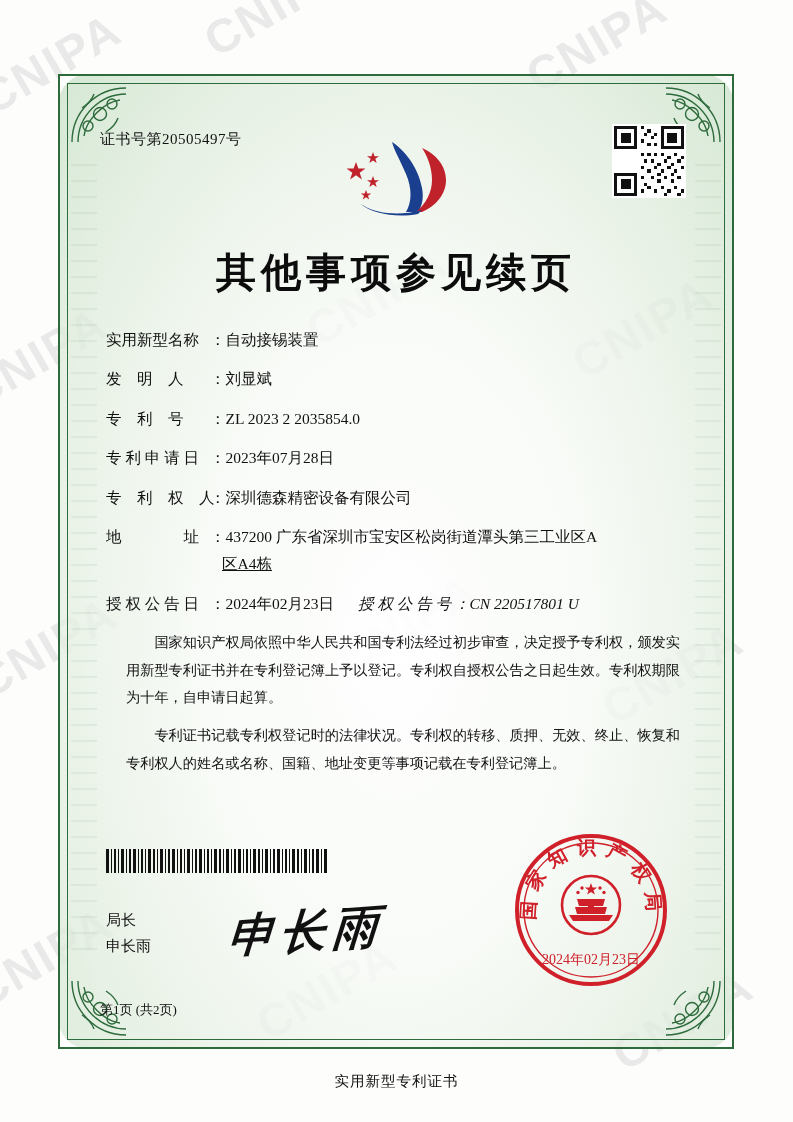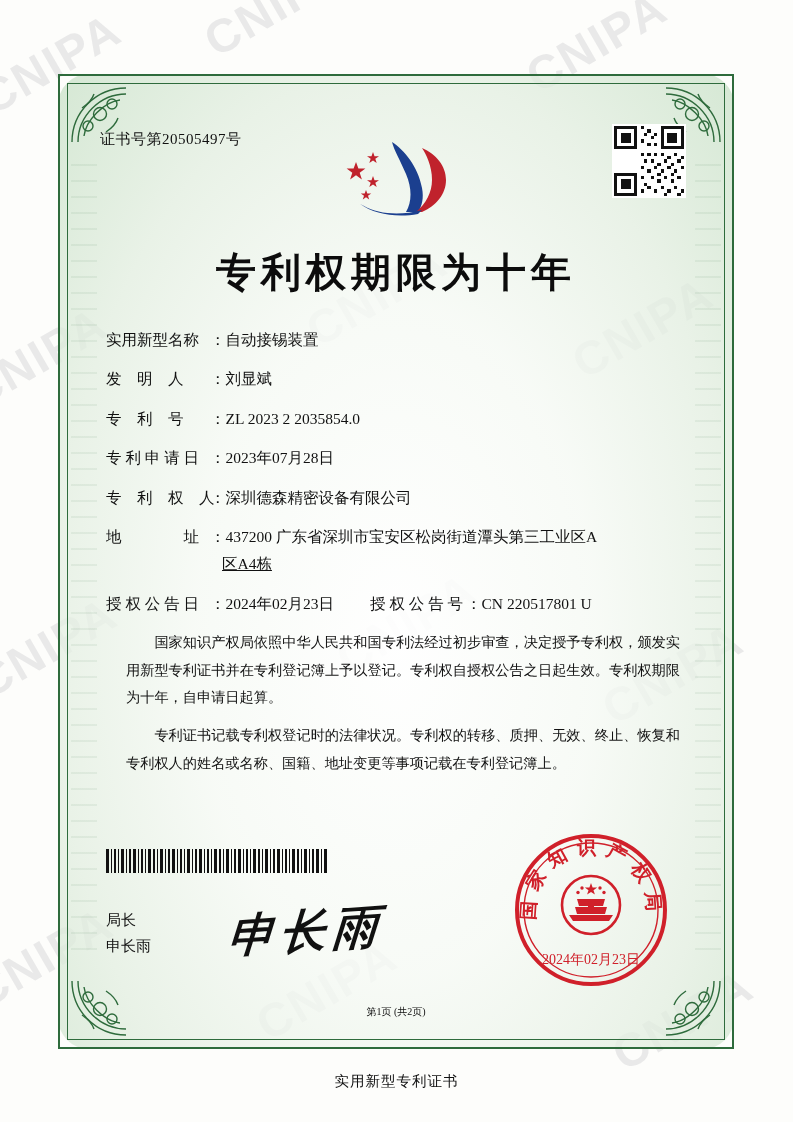--- a/index.html
+++ b/index.html
@@ -156,21 +156,22 @@
   .f-value {
     flex: 1 1 auto;
     word-break: break-all;
   }
   .field.two-col {
     margin-bottom: 16px;
   }
   .pair-right {
     display: flex;
     align-items: flex-start;
-    margin-left: 36px;
+    margin-left: 24px;
+    font-style: italic;
   }
   .pair-right .f-label { width: 96px; flex: 0 0 96px; }
 
   .addr-cont {
     padding-left: 116px;
     margin-top: -12px;
     margin-bottom: 20px;
     font-size: 15.5px;
     text-decoration: underline;
   }
@@ -228,22 +229,21 @@
     bottom: 36px;
     width: 158px;
     height: 158px;
   }
   .seal svg { display: block; }
 
   .page-no {
     position: absolute;
     left: 0; right: 0;
     bottom: 6px;
-    text-align: center;
-    font-size: 10px;
+    font-size: 13px;
     color: #111;
   }
 
   .footer-note {
     position: absolute;
     left: 0; right: 0;
     top: 1072px;
     text-align: center;
     font-size: 14.5px;
     color: #111;
@@ -414,21 +414,21 @@
             <g fill="#c0222c">
               <polygon points="30,26 32.4,32.6 39.4,32.6 33.7,36.8 35.9,43.4 30,39.3 24.1,43.4 26.3,36.8 20.6,32.6 27.6,32.6"></polygon>
               <polygon points="47,16 48.5,20.2 53,20.2 49.3,22.8 50.7,27 47,24.4 43.3,27 44.7,22.8 41,20.2 45.5,20.2"></polygon>
               <polygon points="47,40 48.5,44.2 53,44.2 49.3,46.8 50.7,51 47,48.4 43.3,51 44.7,46.8 41,44.2 45.5,44.2"></polygon>
               <polygon points="40,54 41.3,57.6 45.2,57.6 42,59.8 43.2,63.4 40,61.2 36.8,63.4 38,59.8 34.8,57.6 38.7,57.6"></polygon>
             </g>
           </g>
         </svg>
       </div>
 
-      <div class="title">专利权期限为十年</div>
+      <div class="title">其他事项参见续页</div>
 
       <div class="fields">
 
         <div class="field">
           <div class="f-label">实用新型名称</div>
           <div class="f-colon">：</div>
           <div class="f-value">自动接锡装置</div>
         </div>
 
         <div class="field">

